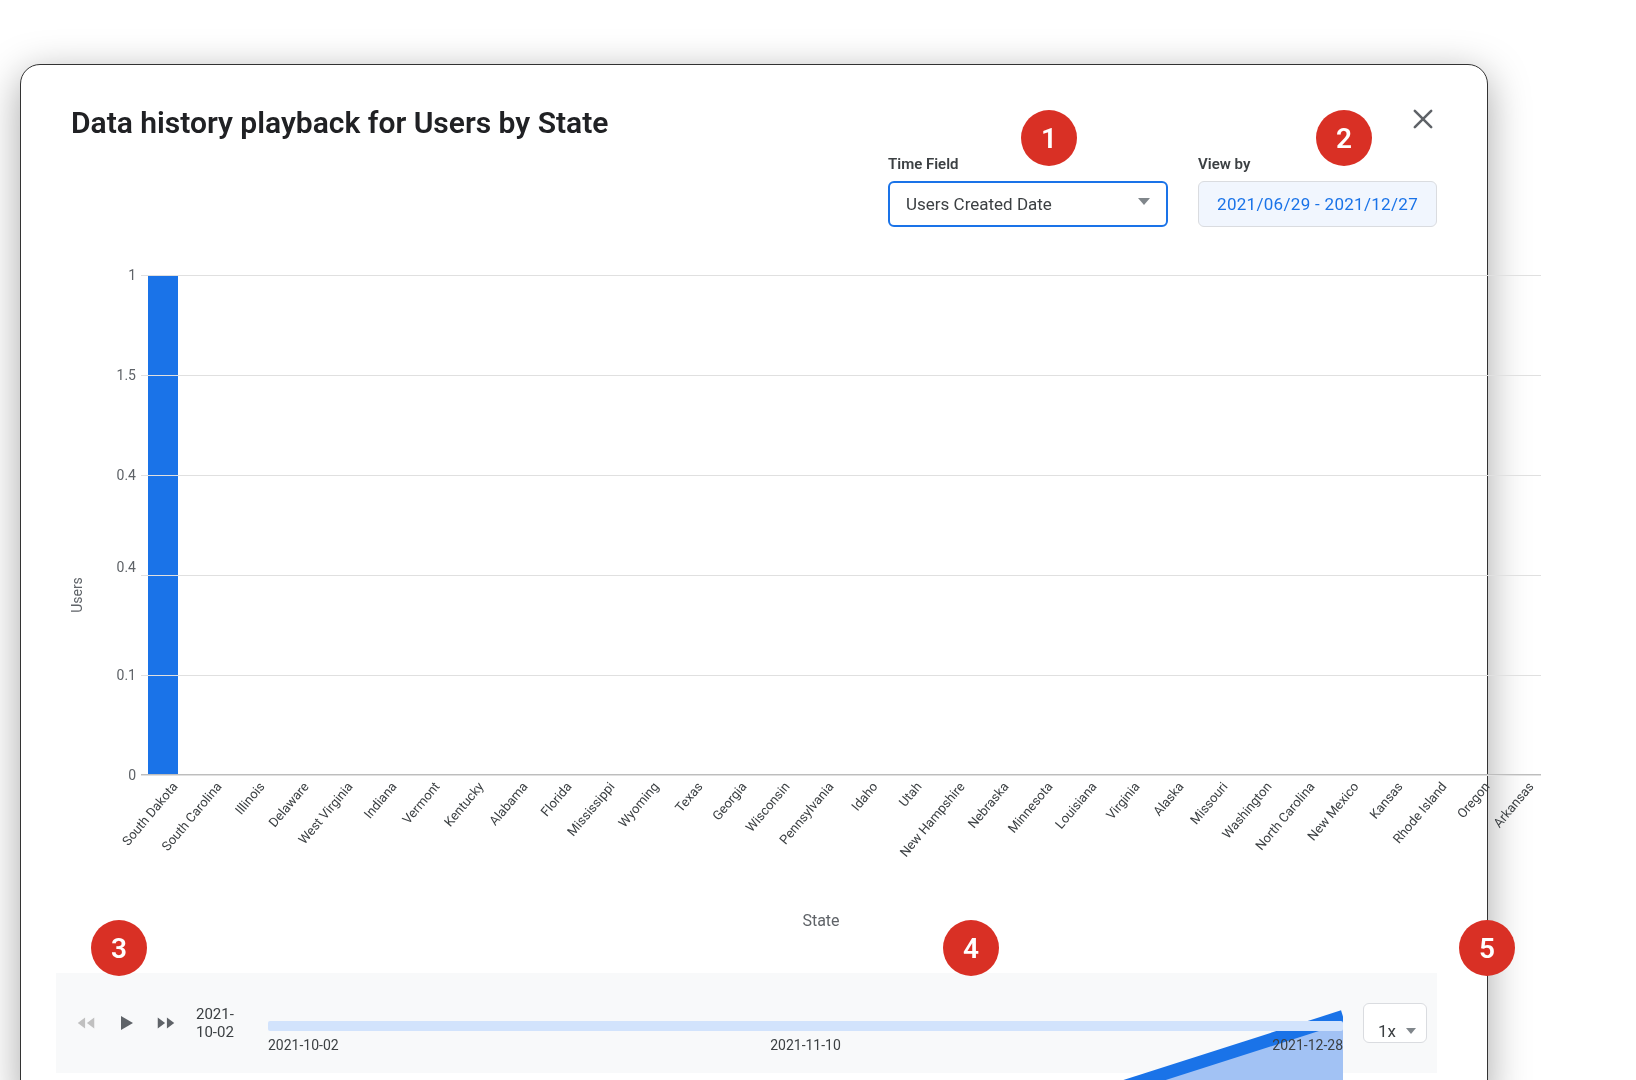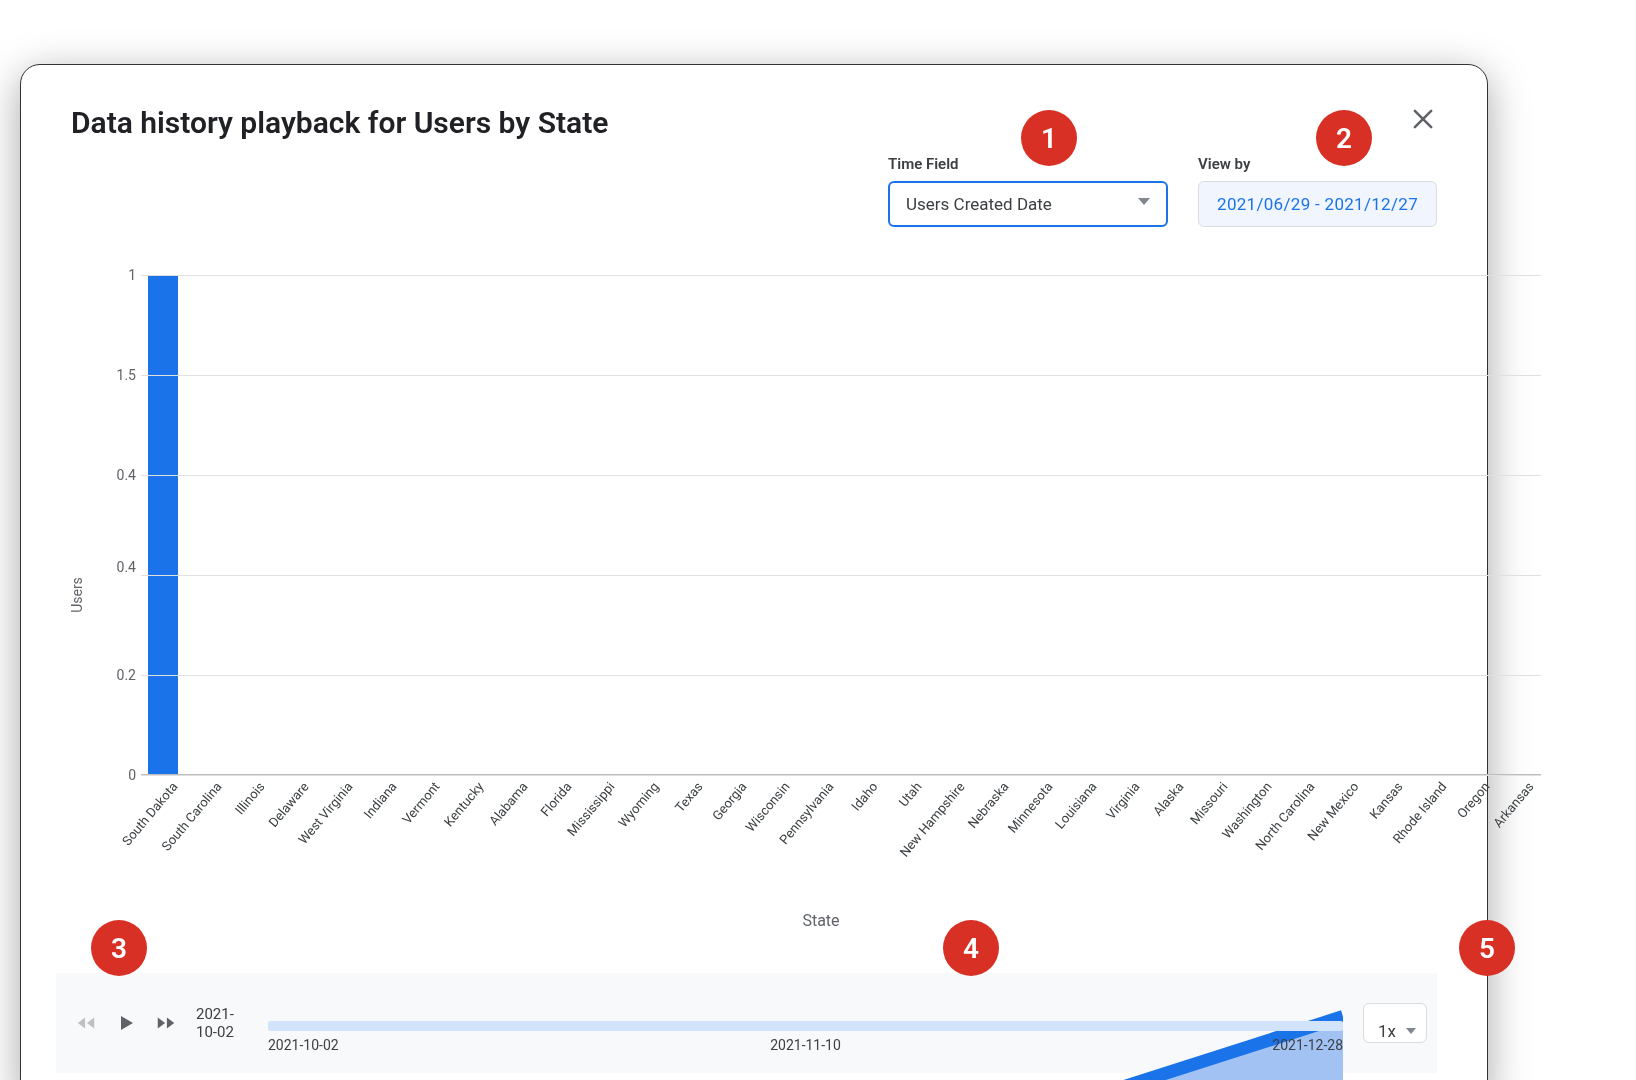--- a/index.html
+++ b/index.html
@@ -365,21 +365,21 @@
             <div class="xlabel">Oregon</div>
           </div>
           <div class="bar-slot">
             <div class="bar" style="height: 0%; background: rgb(26, 115, 232);"></div>
             <div class="xlabel">Arkansas</div>
           </div>
         </div>
     <div class="gridline" style="top: 500px;"></div>
         <div class="ytick" style="top: 500px;">0</div>
         <div class="gridline" style="top: 400px;"></div>
-        <div class="ytick" style="top: 400px;">0.2</div>
+        <div class="ytick" style="top: 400px;">0.1</div>
         <div class="gridline" style="top: 300px;"></div>
         <div class="ytick" style="top: 292px;">0.4</div>
         <div class="gridline" style="top: 200px;"></div>
         <div class="ytick" style="top: 200px;">0.4</div>
         <div class="gridline" style="top: 100px;"></div>
         <div class="ytick" style="top: 100px;">1.5</div>
         <div class="gridline" style="top: 0px;"></div>
         <div class="ytick" style="top: 0px;">1</div>
       </div>
     <div class="xaxis-title" style="bottom:-15px; top:auto; position:absolute; left:50%; transform:translateX(-50%); ">State</div>

